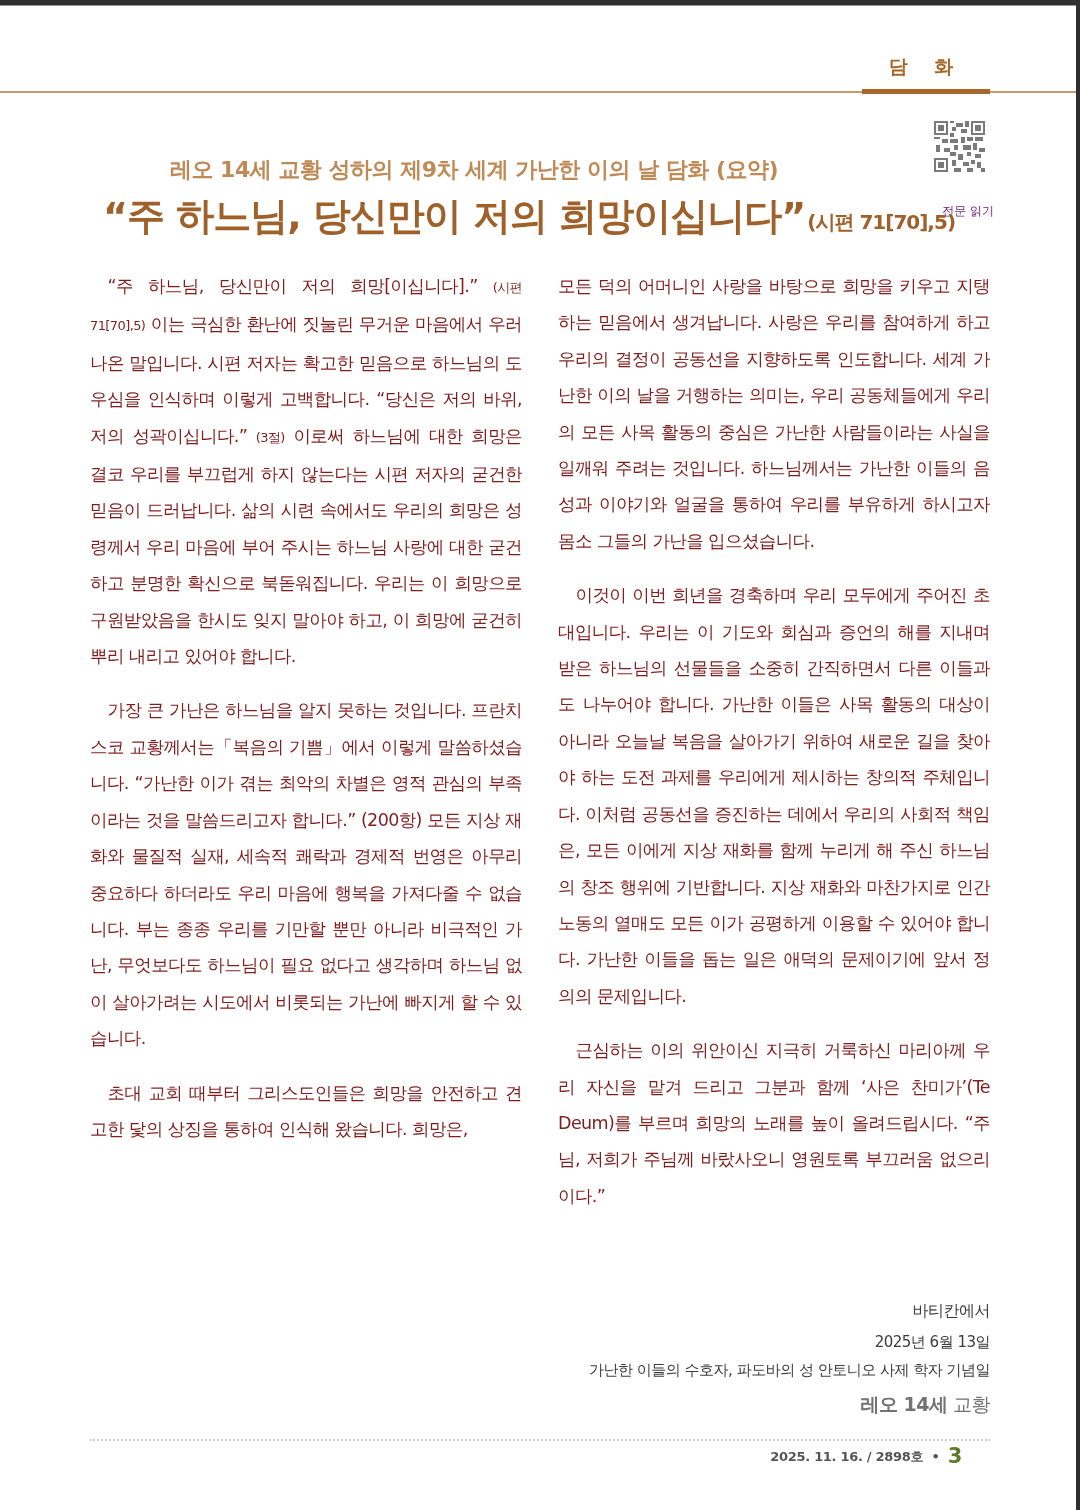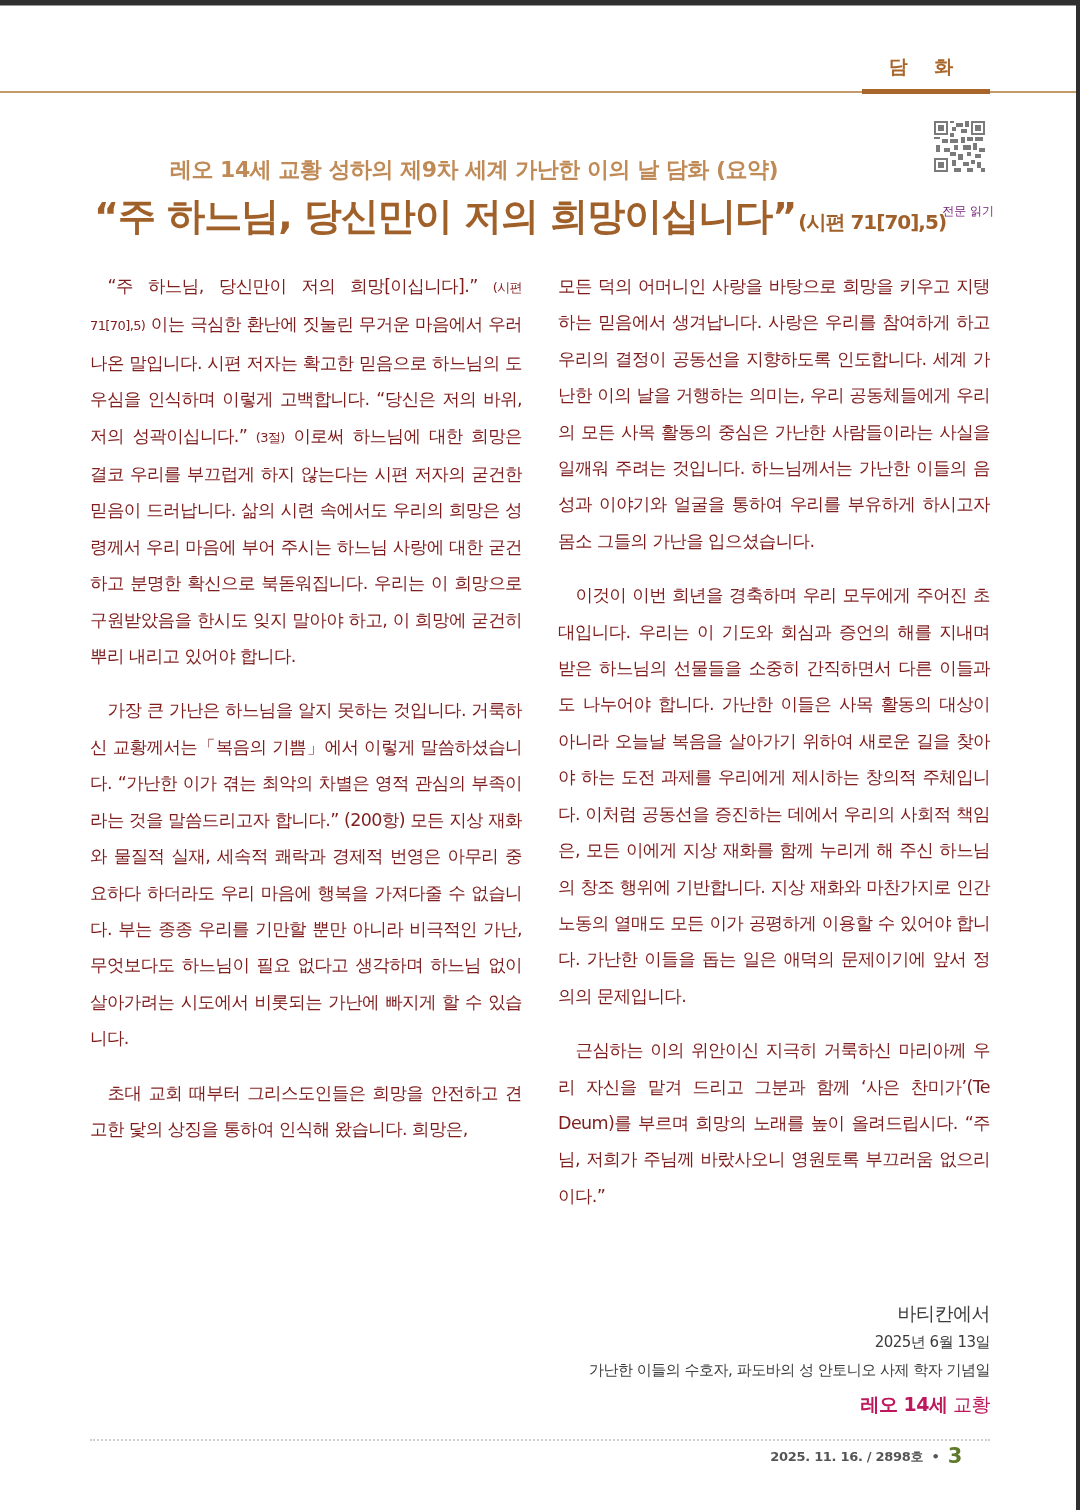--- a/index.html
+++ b/index.html
@@ -22,35 +22,35 @@
     .qr-caption { position: absolute; left: 926px; top: 176px; width: 68px; text-align: right; font-size: 12px; color: #701a75; margin-top: 27px; }
 
     .subtitle {
       position: absolute; left: 0; top: 155px; width: 948px; text-align: center;
       font-size: 22px; font-weight: bold; color: #c08a56; letter-spacing: -0.5px;
     }
     .title {
       position: absolute; left: 94px; top: 191px; width: 900px; white-space: nowrap;
       color: #a0602a; font-weight: bold; letter-spacing: -1px;
     }
-    .title .main { font-size: 38px; }
+    .title .main { font-size: 38px; margin-left: 9px; }
     .title .ref { font-size: 20px; margin-left: 2px; }
 
     .col { position: absolute; top: 268px; width: 432px; font-size: 17.5px; line-height: 36.4px; color: #7f1d1d; letter-spacing: -0.6px; }
     .col-left { left: 90px; }
     .col-right { left: 558px; }
     .col p { margin: 0 0 18px 0; text-indent: 1em; text-align: justify; }
     .col p.noindent { text-indent: 0; }
     .small { font-size: 13px; }
 
     .signoff { position: absolute; left: 558px; width: 432px; text-align: right; color: #3c3c3c; letter-spacing: -0.5px; }
-    .sig-place { top: 1301px; font-size: 19px; }
+    .sig-place { top: 1301px; font-size: 16px; }
     .sig-date { top: 1333px; font-size: 15px; }
     .sig-feast { top: 1361px; font-size: 15px; }
-    .sig-name { top: 1392px; font-size: 19px; color: #be185d; }
+    .sig-name { top: 1392px; font-size: 19px; color: #737373; }
     .sig-name b { font-weight: bold; }
 
     .footer-rule { position: absolute; left: 90px; top: 1439px; width: 900px; border-top: 2px dotted #cfcfcf; }
     .footer {
       position: absolute; left: 572px; top: 1444px; width: 390px; text-align: right;
       font-size: 13px; color: #555; letter-spacing: -0.3px; font-weight: bold;
     }
     .footer .bullet { margin: 0 4px; color: #555; }
     .footer .page-num { font-size: 21px; color: #5e7a2a; vertical-align: -2px; }
   </style>
@@ -111,21 +111,21 @@
 </div>
 <div class="qr-caption">전문 읽기</div>
 
 <div class="subtitle">레오 14세 교황 성하의  제9차 세계 가난한 이의 날 담화 (요약)</div>
 <div class="title">
   <span class="main">“주 하느님, 당신만이 저의 희망이십니다”</span><span class="ref">(시편 71[70],5)</span>
 </div>
 
 <div class="col col-left">
   <p><span>“주 하느님, 당신만이 저의 희망[이십니다].” </span><span class="small">(시편 71[70],5)</span><span> 이는 극심한 환난에 짓눌린 무거운 마음에서 우러나온 말입니다. 시편 저자는 확고한 믿음으로 하느님의 도우심을 인식하며 이렇게 고백합니다. “당신은 저의 바위, 저의 성곽이십니다.” </span><span class="small">(3절)</span><span> 이로써 하느님에 대한 희망은 결코 우리를 부끄럽게 하지 않는다는 시편 저자의 굳건한 믿음이 드러납니다. 삶의 시련 속에서도 우리의 희망은 성령께서 우리 마음에 부어 주시는 하느님 사랑에 대한 굳건하고 분명한 확신으로 북돋워집니다. 우리는 이 희망으로 구원받았음을 한시도 잊지 말아야 하고, 이 희망에 굳건히 뿌리 내리고 있어야 합니다.</span></p>
-  <p>가장 큰 가난은 하느님을 알지 못하는 것입니다. 거룩하신 교황께서는「복음의 기쁨」에서 이렇게 말씀하셨습니다. “가난한 이가 겪는 최악의 차별은 영적 관심의 부족이라는 것을 말씀드리고자 합니다.” (200항) 모든 지상 재화와 물질적 실재, 세속적 쾌락과 경제적 번영은 아무리 중요하다 하더라도 우리 마음에 행복을 가져다줄 수 없습니다. 부는 종종 우리를 기만할 뿐만 아니라 비극적인 가난, 무엇보다도 하느님이 필요 없다고 생각하며 하느님 없이 살아가려는 시도에서 비롯되는 가난에 빠지게 할 수 있습니다.</p>
+  <p>가장 큰 가난은 하느님을 알지 못하는 것입니다. 프란치스코 교황께서는「복음의 기쁨」에서 이렇게 말씀하셨습니다. “가난한 이가 겪는 최악의 차별은 영적 관심의 부족이라는 것을 말씀드리고자 합니다.” (200항) 모든 지상 재화와 물질적 실재, 세속적 쾌락과 경제적 번영은 아무리 중요하다 하더라도 우리 마음에 행복을 가져다줄 수 없습니다. 부는 종종 우리를 기만할 뿐만 아니라 비극적인 가난, 무엇보다도 하느님이 필요 없다고 생각하며 하느님 없이 살아가려는 시도에서 비롯되는 가난에 빠지게 할 수 있습니다.</p>
   <p>초대 교회 때부터 그리스도인들은 희망을 안전하고 견고한 닻의 상징을 통하여 인식해 왔습니다. 희망은,</p>
 </div>
 
 <div class="col col-right">
   <p class="noindent">모든 덕의 어머니인 사랑을 바탕으로 희망을 키우고 지탱하는 믿음에서 생겨납니다. 사랑은 우리를 참여하게 하고 우리의 결정이 공동선을 지향하도록 인도합니다. 세계 가난한 이의 날을 거행하는 의미는, 우리 공동체들에게 우리의 모든 사목 활동의 중심은 가난한 사람들이라는 사실을 일깨워 주려는 것입니다. 하느님께서는 가난한 이들의 음성과 이야기와 얼굴을 통하여 우리를 부유하게 하시고자 몸소 그들의 가난을 입으셨습니다.</p>
   <p>이것이 이번 희년을 경축하며 우리 모두에게 주어진 초대입니다. 우리는 이 기도와 회심과 증언의 해를 지내며 받은 하느님의 선물들을 소중히 간직하면서 다른 이들과도 나누어야 합니다. 가난한 이들은 사목 활동의 대상이 아니라 오늘날 복음을 살아가기 위하여 새로운 길을 찾아야 하는 도전 과제를 우리에게 제시하는 창의적 주체입니다. 이처럼 공동선을 증진하는 데에서 우리의 사회적 책임은, 모든 이에게 지상 재화를 함께 누리게 해 주신 하느님의 창조 행위에 기반합니다. 지상 재화와 마찬가지로 인간 노동의 열매도 모든 이가 공평하게 이용할 수 있어야 합니다. 가난한 이들을 돕는 일은 애덕의 문제이기에 앞서 정의의 문제입니다.</p>
   <p>근심하는 이의 위안이신 지극히 거룩하신 마리아께 우리 자신을 맡겨 드리고 그분과 함께 ‘사은 찬미가’(Te Deum)를 부르며 희망의 노래를 높이 올려드립시다. “주님, 저희가 주님께 바랐사오니  영원토록 부끄러움 없으리이다.”</p>
 </div>
 
 <div class="signoff sig-place">바티칸에서</div>

